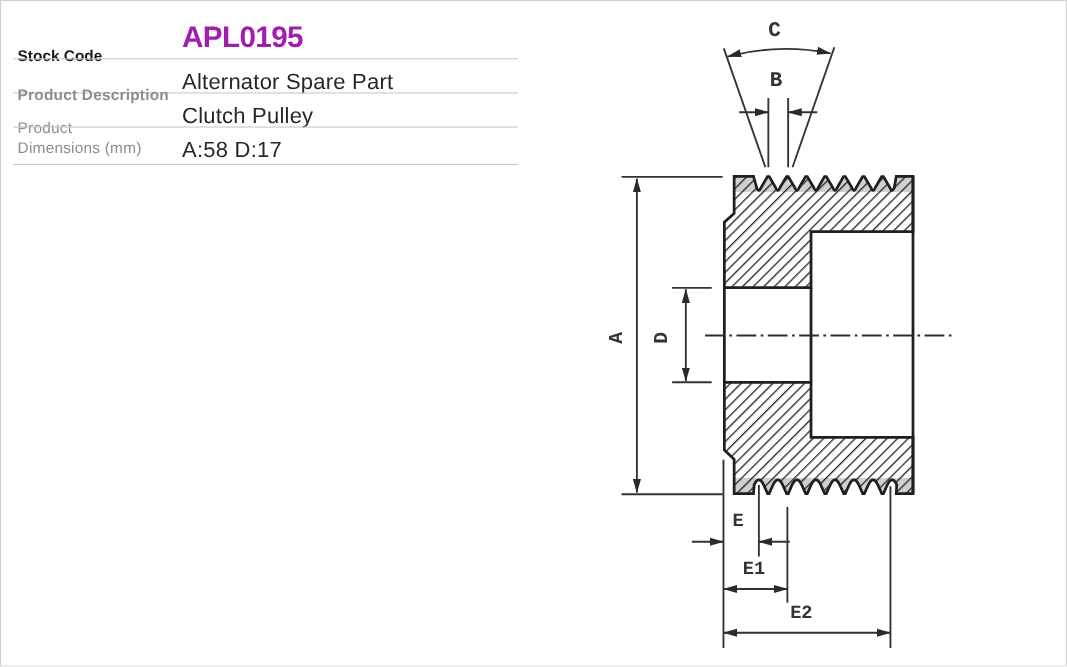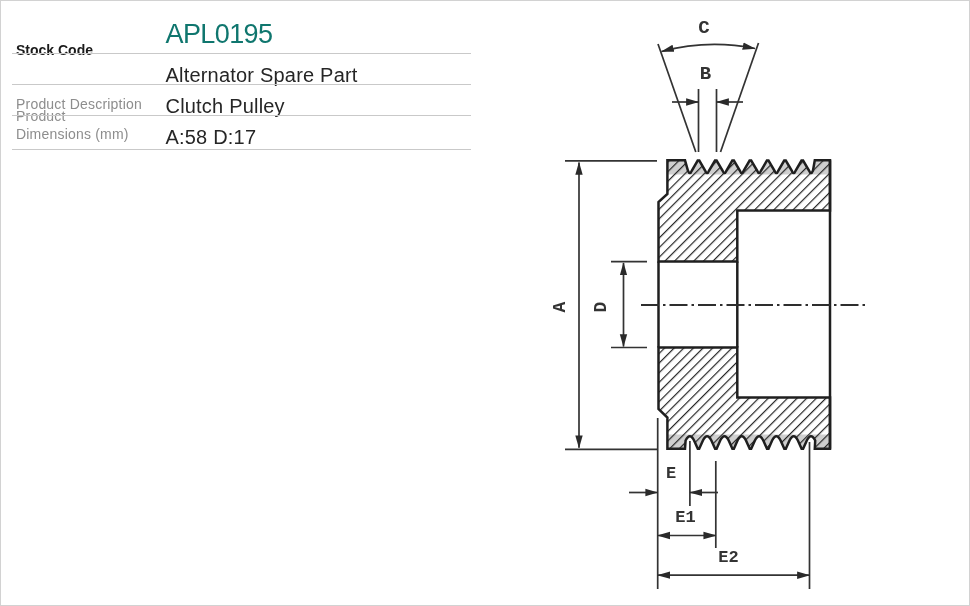--- a/index.html
+++ b/index.html
@@ -10,31 +10,31 @@
   .val{position:absolute;left:164.5px;font-size:20px;letter-spacing:0.2px;color:#262626;white-space:nowrap;}
   .sep{position:absolute;left:11px;width:459px;height:1px;background:#c9c9c9;}
   svg text{font-family:"Liberation Mono",monospace;font-weight:bold;fill:#333333;}
 </style>
 </head>
 <body>
 <div id="page">
 
   <div class="lbl" style="top:25px;font-weight:bold;color:#1a1a1a;font-size:14px;letter-spacing:0;margin-top:16px;">Stock Code</div>
 
-  <div class="val" style="top:17.5px;font-size:27px;font-weight:normal;color:#0f766e;letter-spacing:-0.6px;text-align:right;">APL0195</div>
+  <div class="val" style="top:17.5px;font-size:27px;font-weight:bold;color:#a21caf;letter-spacing:-0.6px;text-align:right;">APL0195</div>
 
   <div class="sep" style="top:52px;"></div>
 
   <div class="lbl" style="top:60px;margin-top:47px;">Product</div>
 
   <div class="val" style="top:62.5px;">Alternator Spare Part</div>
 
   <div class="sep" style="top:83px;"></div>
 
-  <div class="lbl" style="top:95px;">Product Description</div>
+  <div class="lbl" style="top:77px;font-weight:bold;">Product Description</div>
 
   <div class="val" style="top:93.5px;text-align:right;">Clutch Pulley</div>
 
   <div class="sep" style="top:114px;"></div>
 
   <div class="lbl" style="top:124.5px;">Dimensions (mm)</div>
 
   <div class="val" style="top:124.5px;">A:58 D:17</div>
 
   <div class="sep" style="top:148px;"></div>

